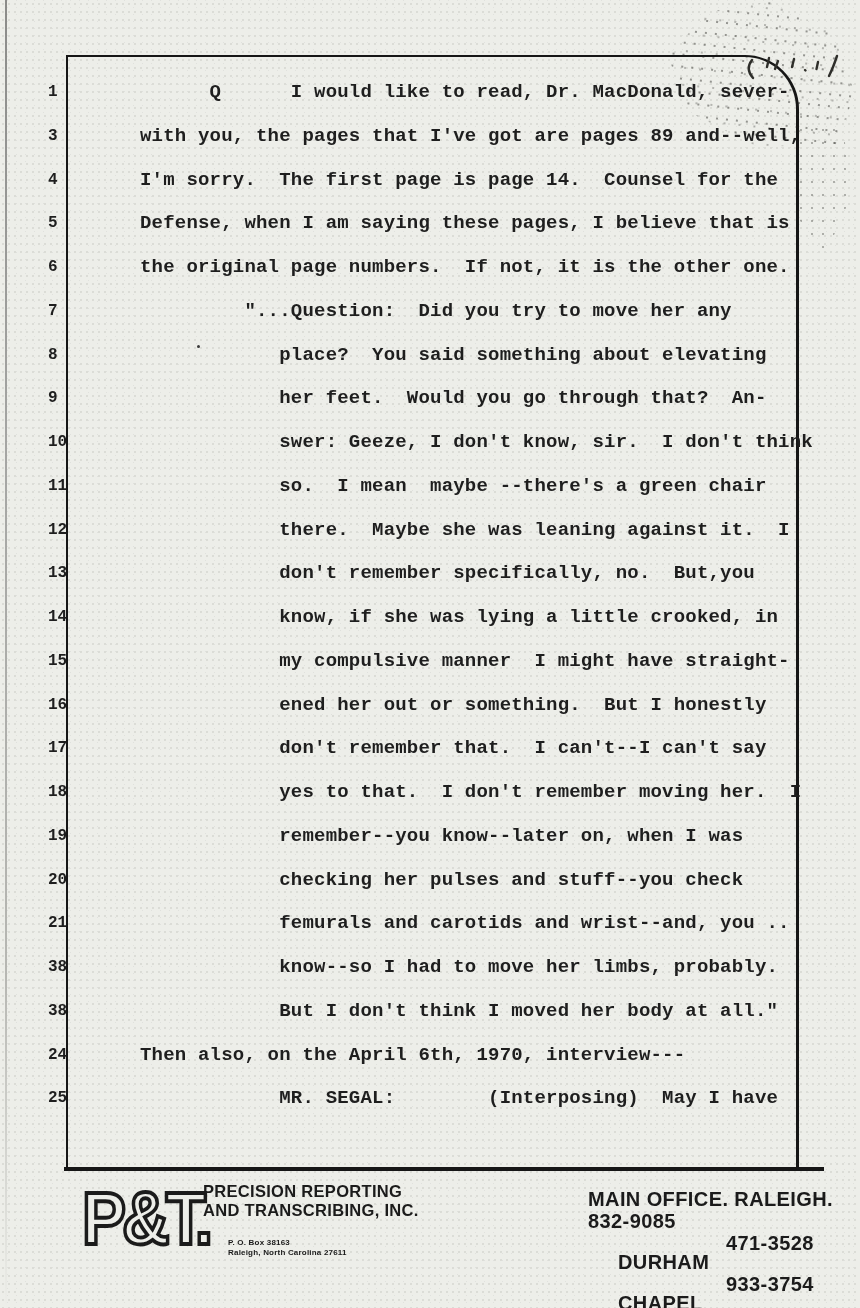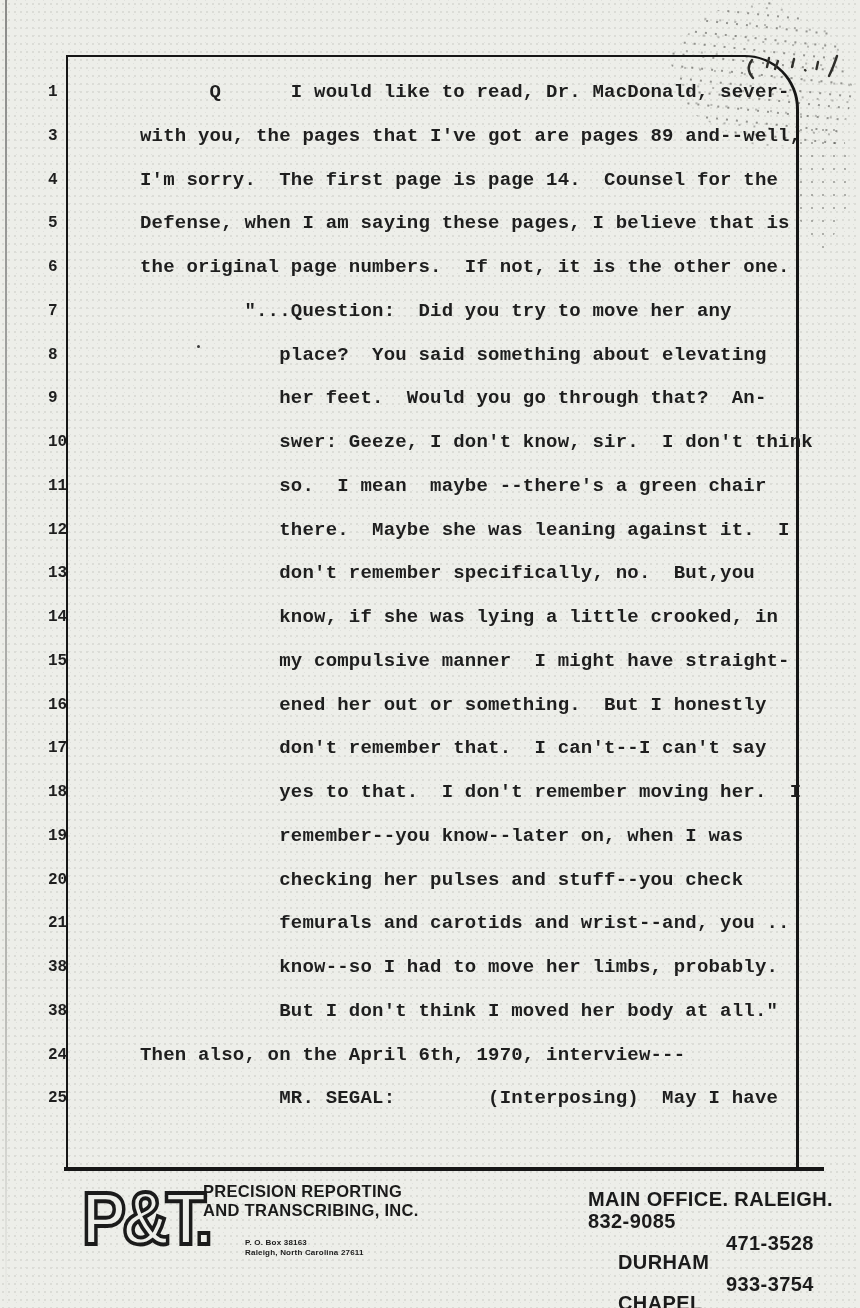--- a/index.html
+++ b/index.html
@@ -78,21 +78,21 @@
   .logo {
     position:absolute; left:82px; top:-4px;
     font-size:66px; font-weight:900; letter-spacing:-4px;
     color:#edeee9;
     -webkit-text-stroke:3.5px #1b1b1b;
     text-shadow:0 0 0 #1b1b1b;
     transform:scaleY(1.12);
     transform-origin:top left;
   }
   .company { position:absolute; left:203px; top:2px; font-size:16.5px; font-weight:bold; line-height:19px; letter-spacing:.3px; }
-  .address { position:absolute; left:228px; top:58px; font-size:8px; font-weight:bold; line-height:10px; letter-spacing:.2px;margin-left:17px; }
+  .address { position:absolute; left:228px; top:58px; font-size:8px; font-weight:bold; line-height:10px; letter-spacing:.2px; }
   .contacts { position:absolute; left:588px; top:8px; font-size:20px; font-weight:bold; letter-spacing:.4px; }
   .main-office { line-height:22px; }
   .office-row { display:flex; margin-left:30px; line-height:22px; }
   .office-row .city { width:108px;margin-top:19px; }
 </style>
 </head>
 <body>
 
 <div class="page">
 

